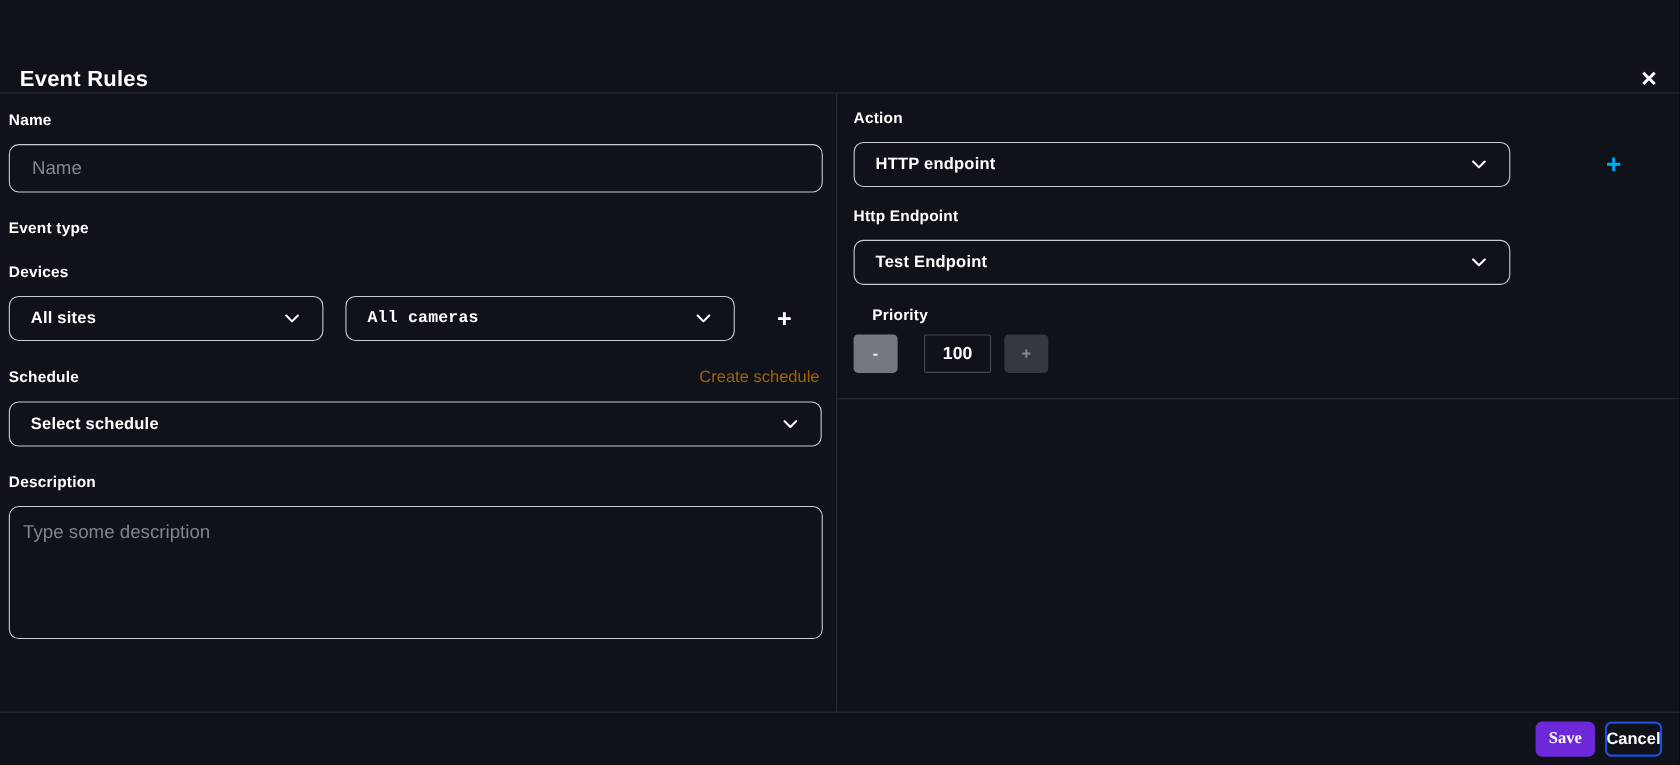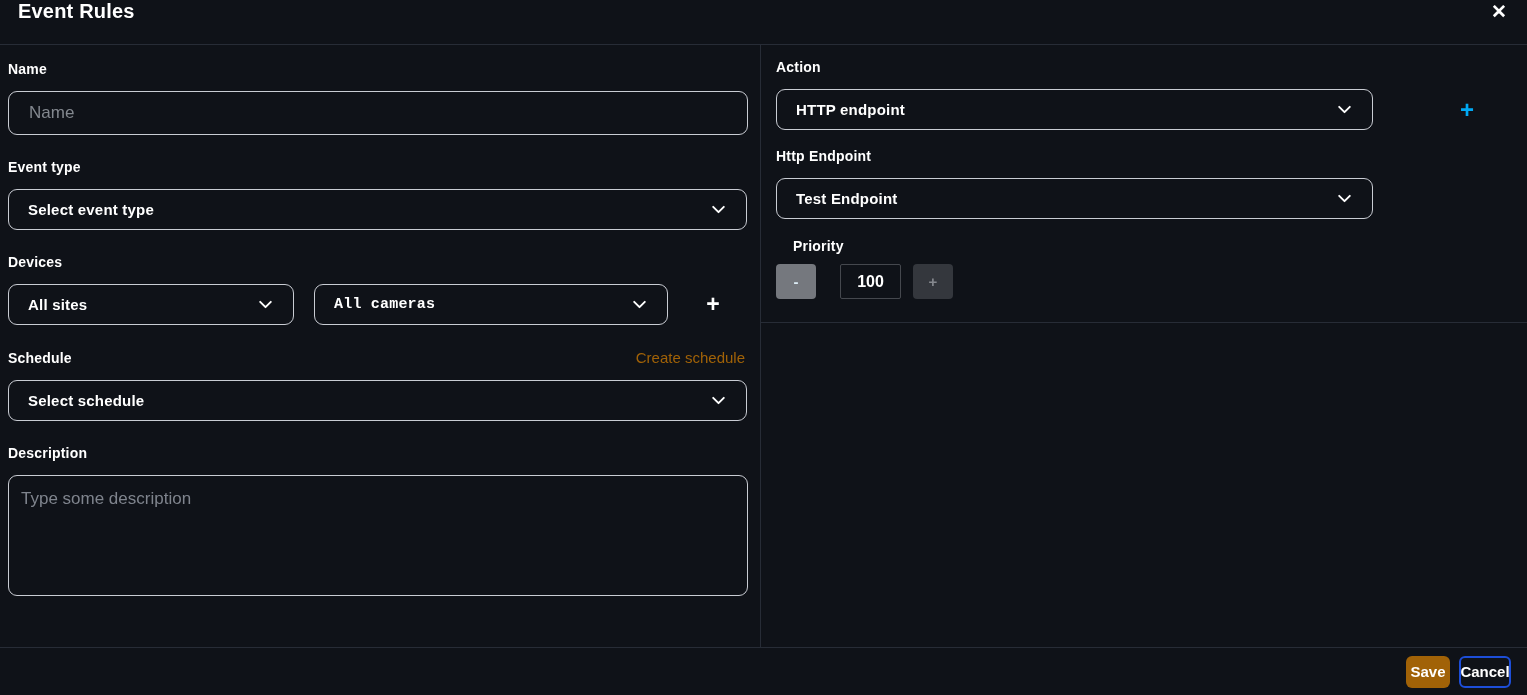--- a/index.html
+++ b/index.html
@@ -10,23 +10,24 @@
     width: 1527px; height: 695px;
     background: #0f1218;
     color: #ffffff;
     display: flex; flex-direction: column;
     overflow: hidden;
   }
 
   
   .header {
     flex: 0 0 45px;
-    display: flex; align-items: flex-start; justify-content: space-between;
+    display: flex; align-items: flex-end; justify-content: space-between;
     padding: 0 18px;
     border-bottom: 1px solid #272c36;
+    margin-top: 40px;
   }
   .title { font-size: 20px; font-weight: 700; letter-spacing: .2px; }
   .close-btn {
     font-size: 19px; font-weight: 700; color: #ffffff;
     cursor: pointer; line-height: 1; padding: 2px;
   }
 
   
   .body { flex: 1 1 auto; display: flex; min-height: 0; }
 
@@ -137,22 +138,23 @@
     padding-right: 16px; gap: 9px;
   }
   .btn {
     height: 32px; border-radius: 6px;
     font-family: "Liberation Sans", sans-serif;
     font-size: 15px; font-weight: 700;
     cursor: pointer;
     display: inline-flex; align-items: center; justify-content: center;
   }
   .btn-save {
-    background: #a16207; color: #ffffff; border: none;
-    width: 44px;
+    background: #6d28d9; color: #ffffff; border: none;
+    width: 54px;
+    font-family: Liberation Serif, serif;
   }
   .btn-cancel {
     background: transparent; color: #ffffff;
     border: 2px solid #1d4ed8;
     width: 52px;
     text-align: right;
   }
 </style>
 </head>
 <body>
@@ -168,26 +170,20 @@
 
     <div class="left-pane">
 
       <div>
         <div class="field-label">Name</div>
         <input class="text-input" type="text" placeholder="Name" style="">
       </div>
 
       <div class="section">
         <div class="field-label">Event type</div>
-        <div class="select">
-          <span class="select-value">Select event type</span>
-          <svg class="chevron" viewBox="0 0 16 16">
-            <path d="M3 5.5 L8 10.5 L13 5.5" fill="none" stroke="#ffffff" stroke-width="1.8" stroke-linecap="round" stroke-linejoin="round"></path>
-          </svg>
-        </div>
       </div>
 
       <div class="section">
         <div class="field-label">Devices</div>
         <div class="row">
           <div class="select select-sites">
             <span class="select-value">All sites</span>
             <svg class="chevron" viewBox="0 0 16 16">
               <path d="M3 5.5 L8 10.5 L13 5.5" fill="none" stroke="#ffffff" stroke-width="1.8" stroke-linecap="round" stroke-linejoin="round"></path>
             </svg>

